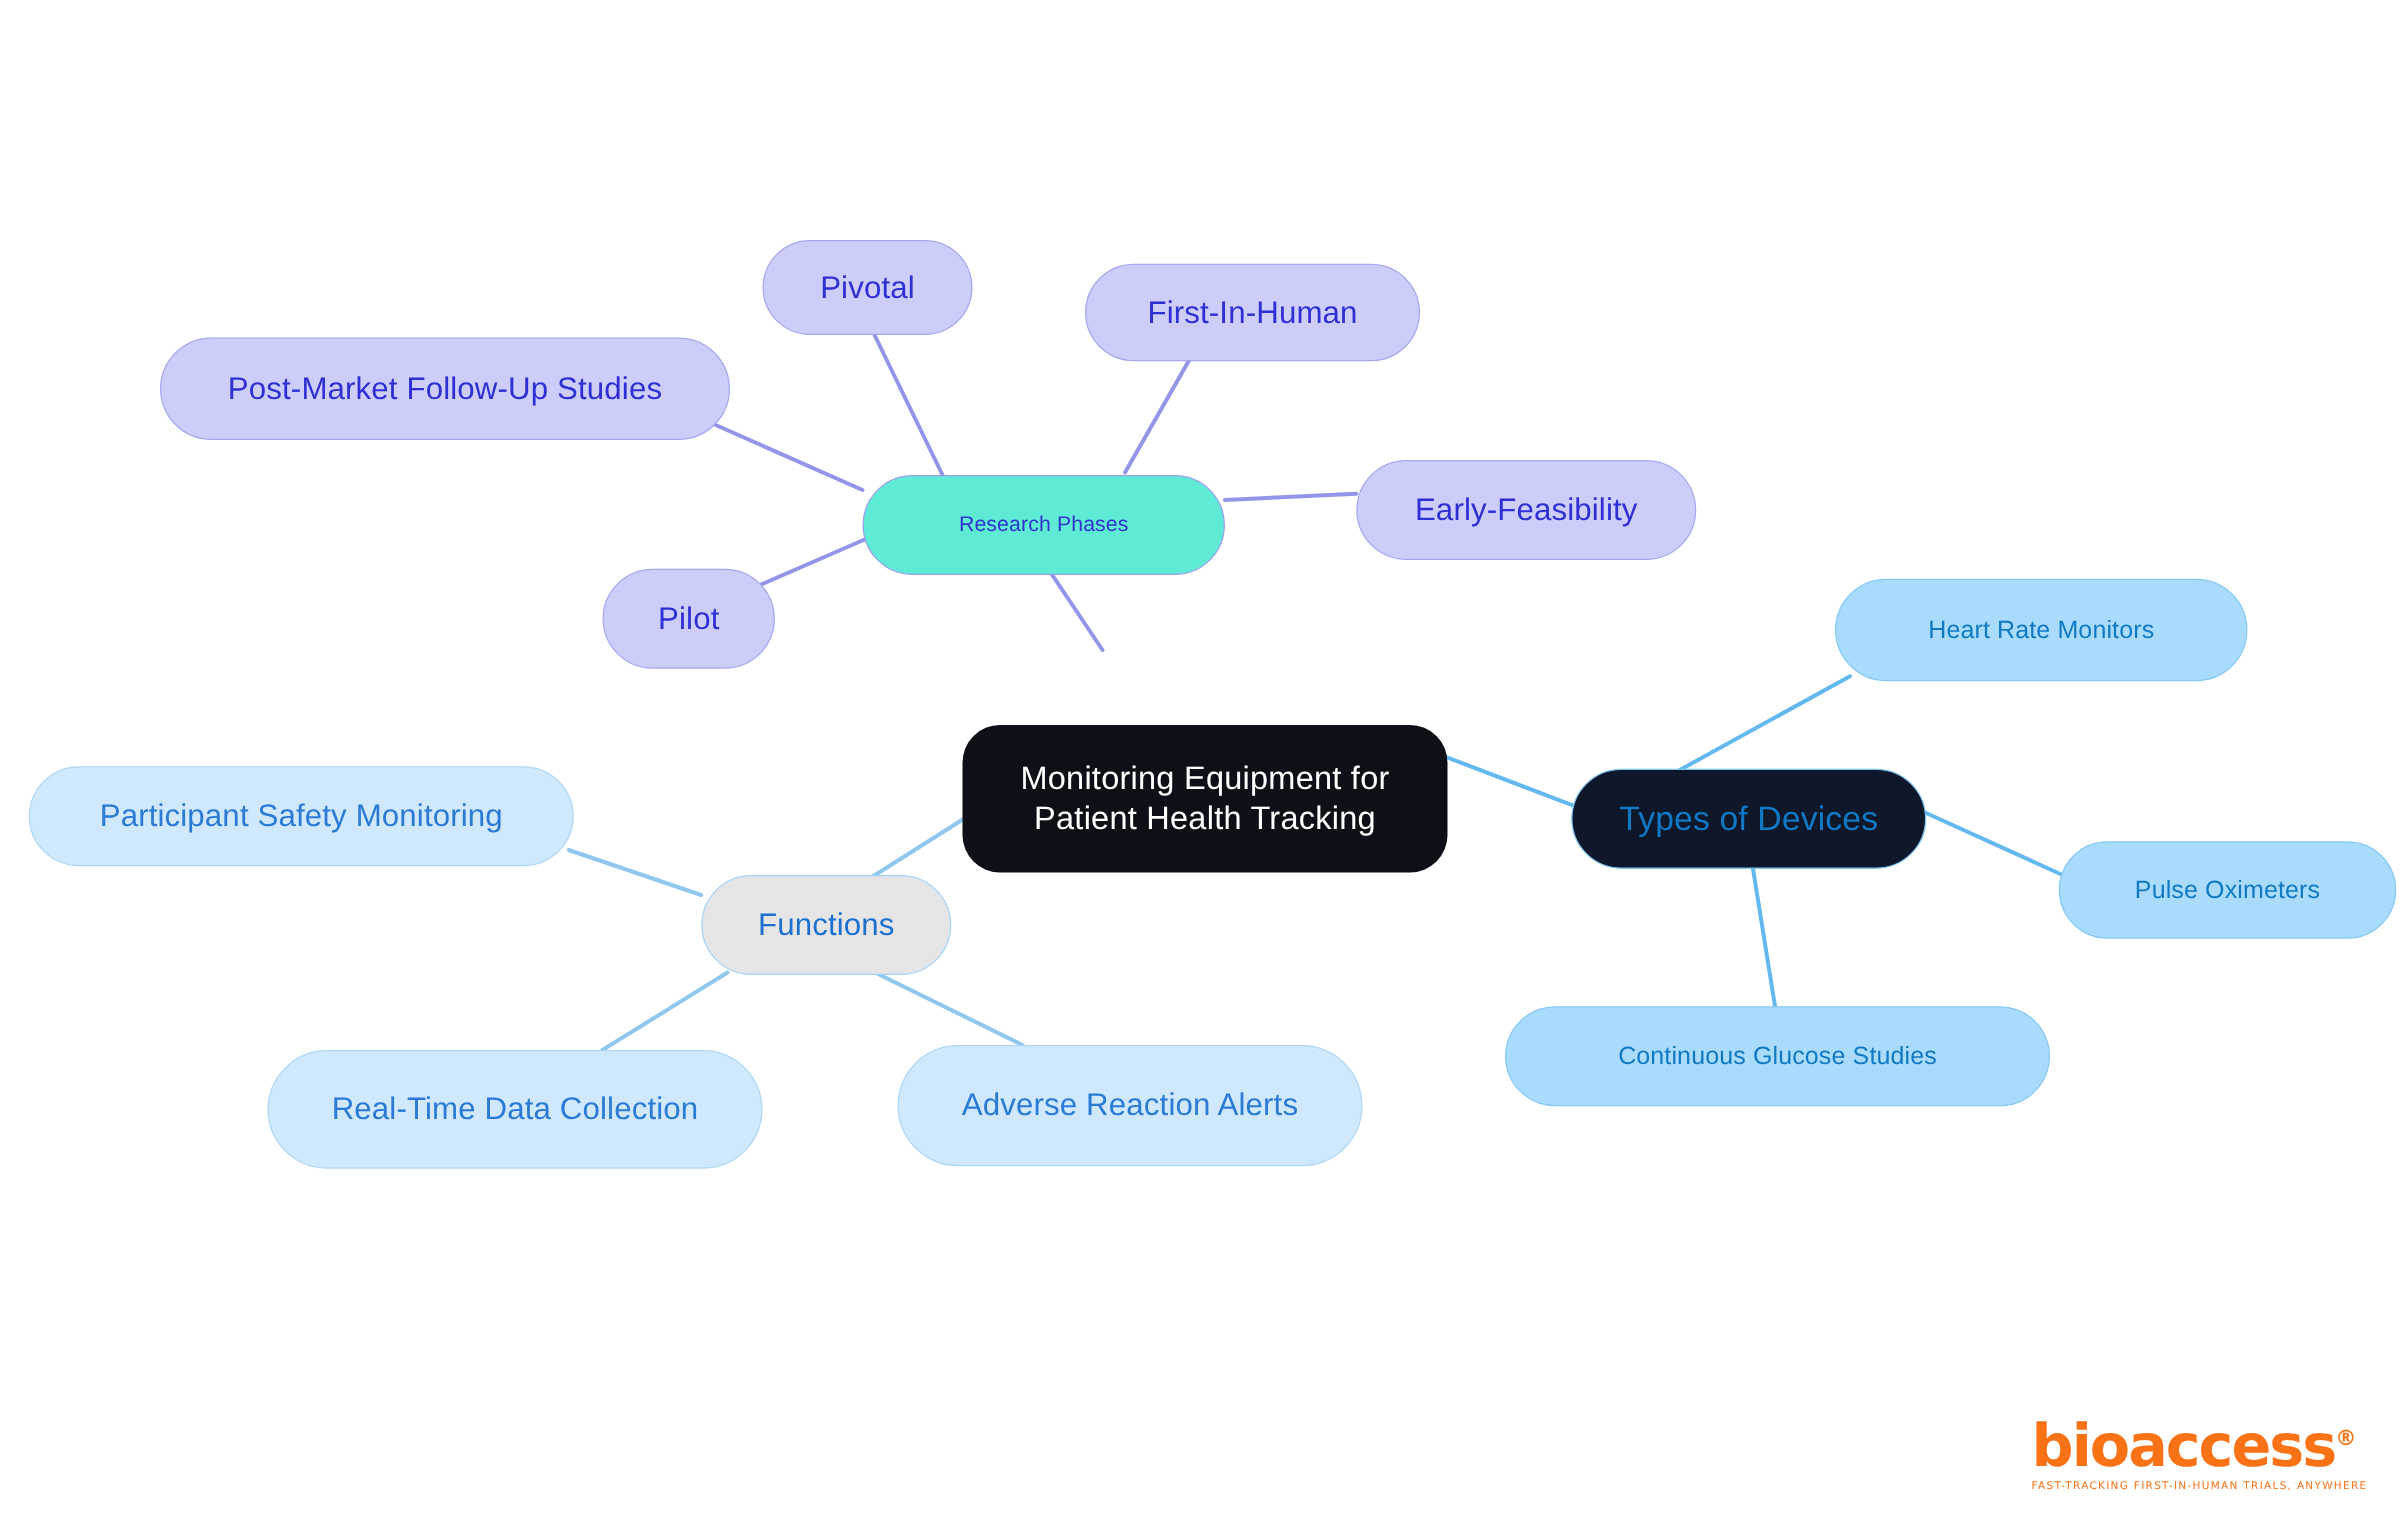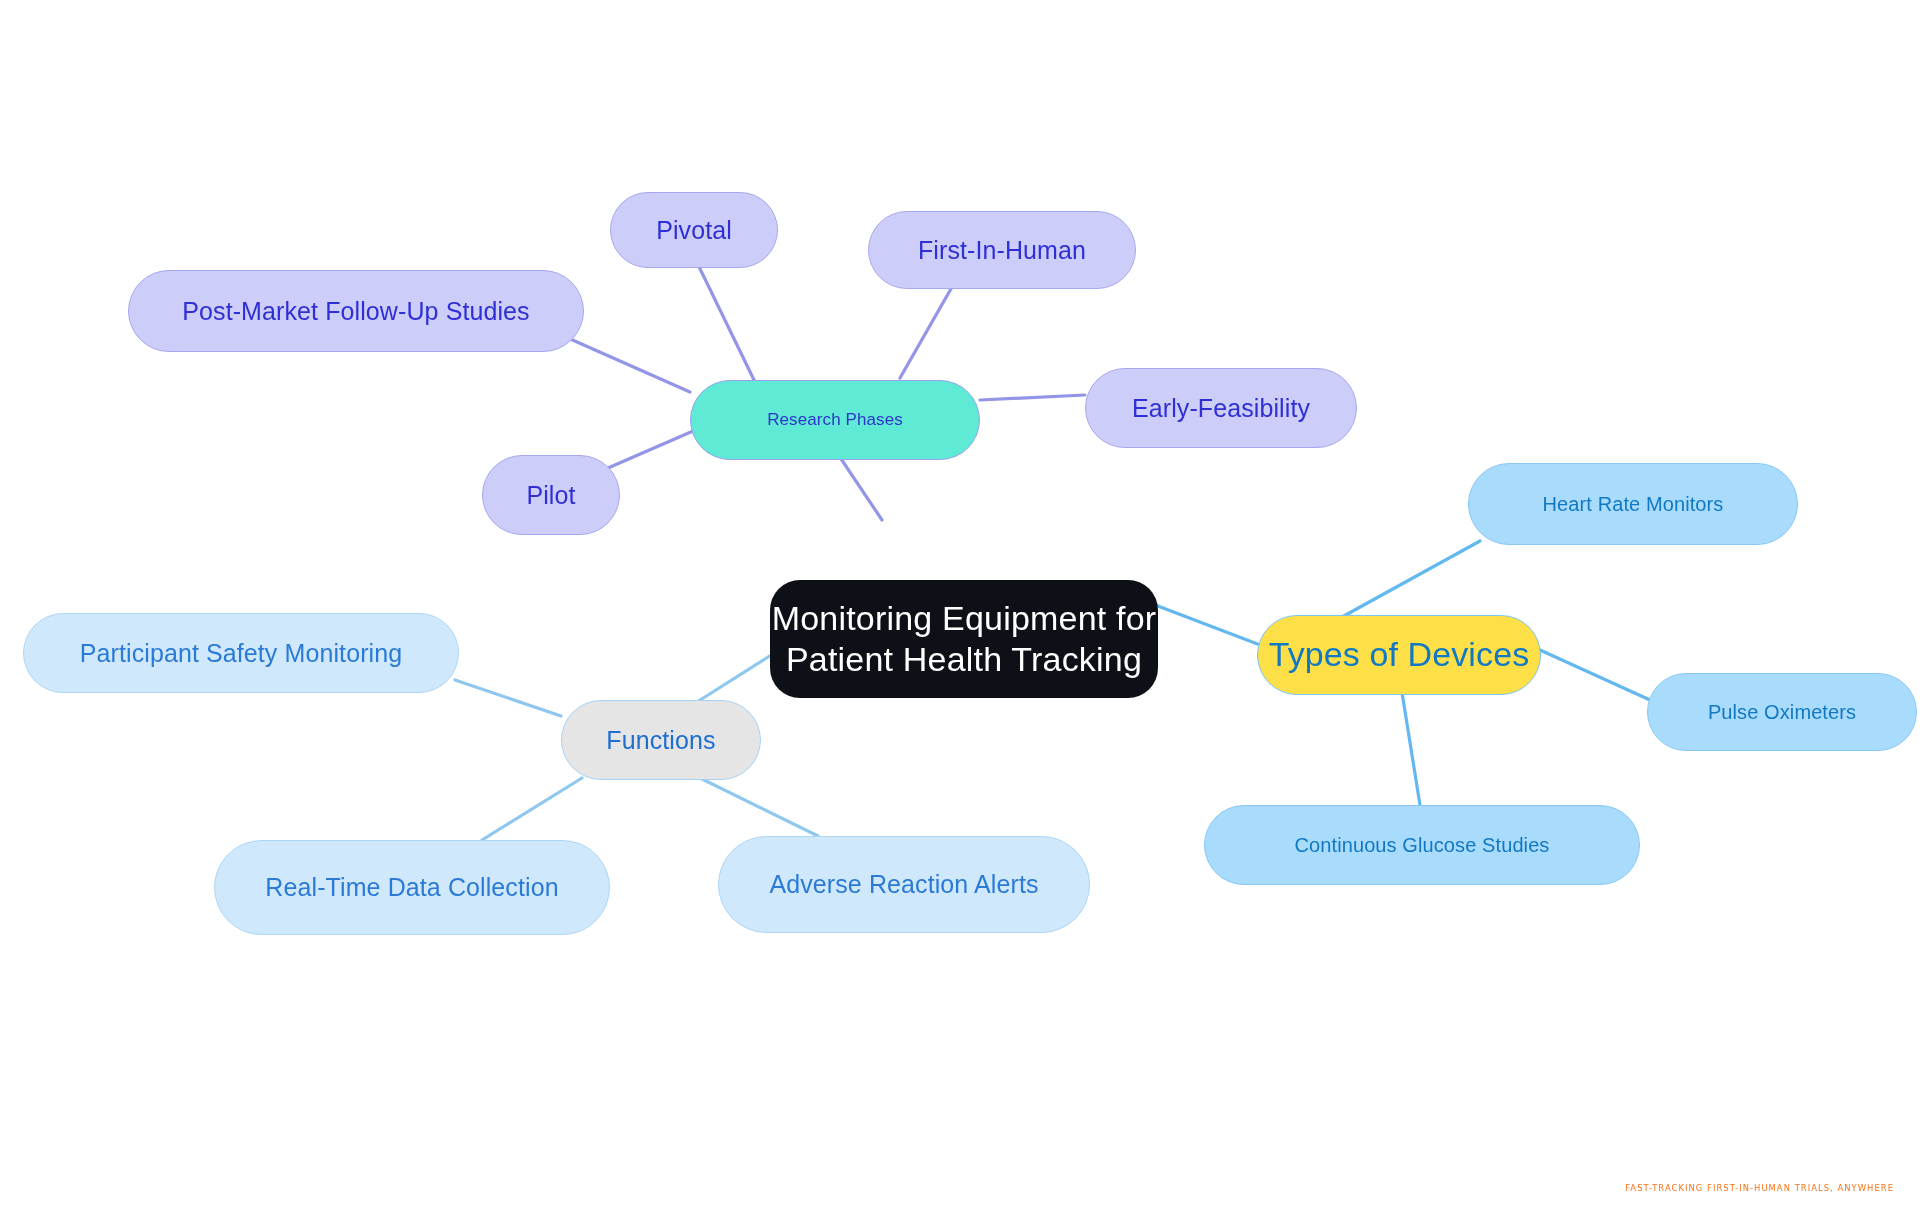--- a/index.html
+++ b/index.html
@@ -36,40 +36,40 @@
     border-radius: 999px;
     white-space: pre;
     line-height: 1.22;
     letter-spacing: 0.1px;
   }
   .node.root {
     background: #0d1117;
     color: #ffffff;
     border: none;
     border-radius: 30px;
-    font-size: 34px;
+    font-size: 26px;
     letter-spacing: 0.2px;
   }
   .node.branch-purple {
     background: #5eead4;
     border: 1.6px solid #9aa0ec;
     color: #2d36c9;
     font-size: 17px;
   }
   .node.leaf-purple {
     background: #cdcdf9;
     border: 1.6px solid #a6a8ef;
     color: #2f2fd6;
     font-size: 25px;
   }
   .node.branch-blue {
-    background: #fde047;
+    background: #0f172a;
     border: 1.6px solid #7cc4f3;
     color: #1179c4;
-    font-size: 34px;
+    font-size: 27px;
   }
   .node.leaf-blue {
     background: #a9dbfd;
     border: 1.6px solid #86c9f5;
     color: #1179c4;
     font-size: 20px;
   }
   .node.branch-paleblue {
     background: #e5e5e5;
     border: 1.6px solid #a5d3f5;
@@ -148,16 +148,17 @@
       <div class="node leaf-blue" style="left: 1468px; top: 463px; width: 330px; height: 82px;">Heart Rate Monitors</div>
       <div class="node leaf-blue" style="left: 1647px; top: 673px; width: 270px; height: 78px;">Pulse Oximeters</div>
       <div class="node leaf-blue" style="left: 1204px; top: 805px; width: 436px; height: 80px;">Continuous Glucose Studies</div>
       <div class="node branch-paleblue" style="left: 561px; top: 700px; width: 200px; height: 80px;">Functions</div>
       <div class="node leaf-paleblue" style="left: 23px; top: 613px; width: 436px; height: 80px;">Participant Safety Monitoring</div>
       <div class="node leaf-paleblue" style="left: 214px; top: 840px; width: 396px; height: 95px;">Real-Time Data Collection</div>
       <div class="node leaf-paleblue" style="left: 718px; top: 836px; width: 372px; height: 97px;">Adverse Reaction Alerts</div>
     </div>
 
   <div id="logo">
+    <div class="wordmark"><span>bioaccess</span><span class="reg">®</span></div>
     <div class="tagline">FAST-TRACKING FIRST-IN-HUMAN TRIALS, ANYWHERE</div>
   </div>
 
 </div>
 
 </body></html>

